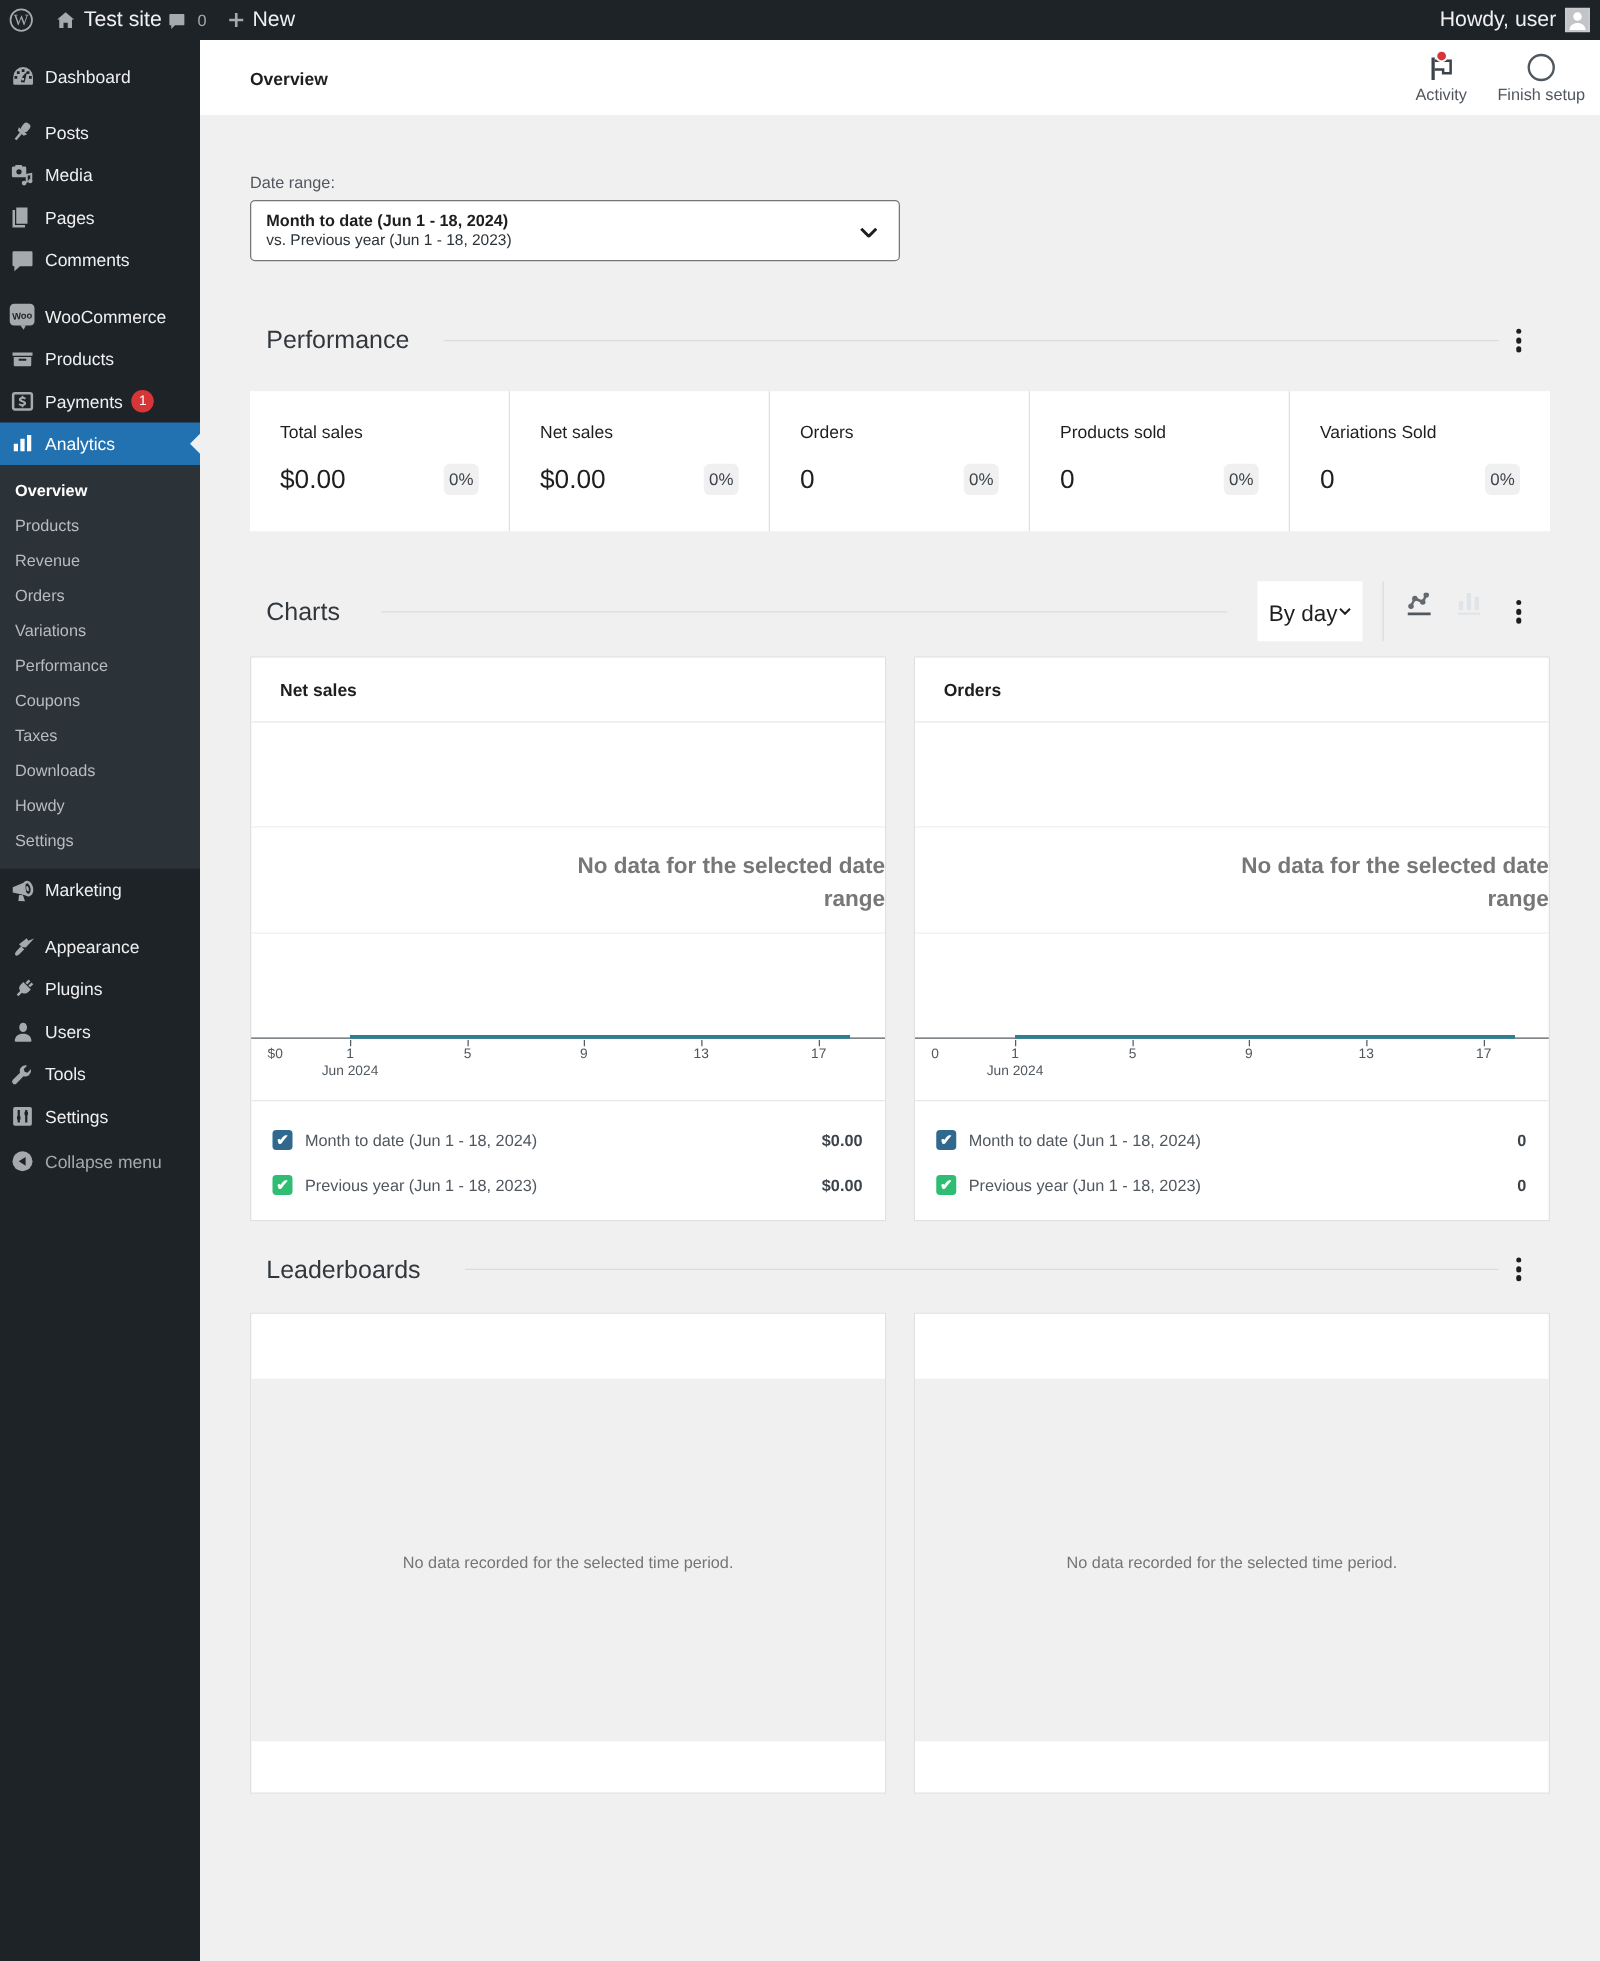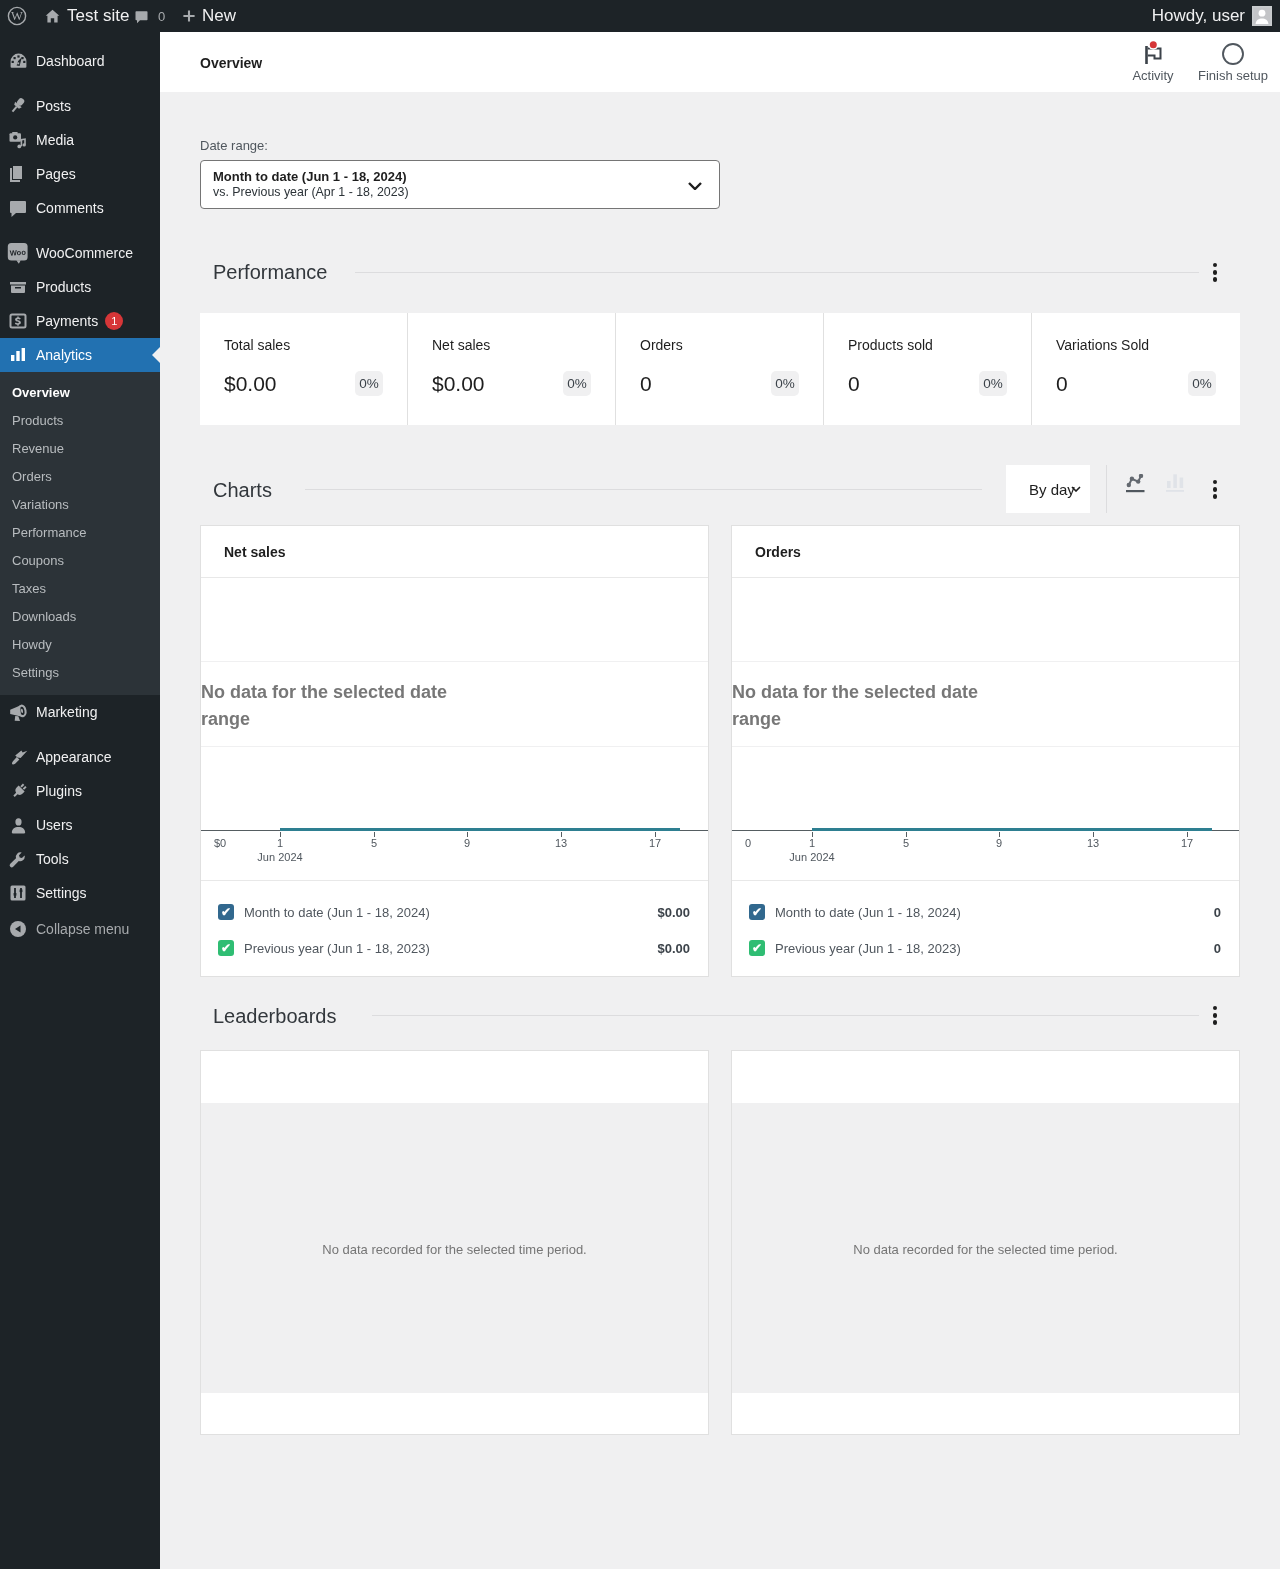--- a/index.html
+++ b/index.html
@@ -43,21 +43,21 @@
 #stats .scard{width:208px;border-right:1px solid #e0e0e0;position:relative;padding:24px}
 #stats .scard:last-child{border-right:none}
 #stats .t{font-size:14px;color:#1e1e1e;position:absolute;left:24px;top:24px}
 #stats .v{font-size:21px;font-weight:500;color:#1e1e1e;position:absolute;left:24px;top:59px}
 #stats .pct{position:absolute;right:24px;top:58px;width:28px;height:25px;background:#f0f0f1;border-radius:5px;font-size:13.5px;color:#3c434a;text-align:center;line-height:25px}
 
 .card{position:absolute;background:#fff;border:1px solid #e0e0e0}
 .card .chead{position:absolute;top:0;left:0;right:0;height:52px;border-bottom:1px solid #e8e8e8}
 .card .chead span{position:absolute;left:23px;top:18px;font-size:14px;font-weight:bold;color:#1e1e1e}
 .gridline{position:absolute;left:0;right:0;height:1px;background:#f0f0f1}
-.nodata{position:absolute;left:0;right:0;text-align:left;font-size:18px;font-weight:bold;color:#777;line-height:27px}
+.nodata{position:absolute;left:0;right:0;text-align:right;font-size:18px;font-weight:bold;color:#777;line-height:27px}
 .axis{position:absolute;left:0;right:0;height:1px;background:#555d61}
 .dataline{position:absolute;height:2.6px;background:#2e7f91}
 .tick{position:absolute;width:1px;height:5px;background:#555d61}
 .xlab{position:absolute;font-size:11px;color:#50575e;transform:translateX(-50%)}
 .ylab{position:absolute;font-size:11px;color:#50575e}
 .legend{position:absolute;left:0;right:0;border-top:1px solid #e8e8e8}
 .lrow{position:absolute;left:17px;right:18px;height:16px}
 .cb{position:absolute;left:0;top:0;width:16px;height:16px;border-radius:3px;color:#fff;font-size:12px;text-align:center;line-height:16px;font-weight:bold}
 .lrow .lab{position:absolute;left:26px;top:1px;font-size:13px;color:#50575e}
 .lrow .val{position:absolute;right:0;top:1px;font-size:13px;font-weight:bold;color:#3c434a}
@@ -263,21 +263,21 @@
       <svg width="26" height="26" viewBox="0 0 26 26" style="margin:0 auto">
           <circle cx="13" cy="14" r="10" fill="none" stroke="#50575e" stroke-width="1.9"></circle>
         </svg>
       <div style="margin-top:2px">Finish setup</div>
     </div>
   </div>
 
   <div id="dr-label">Date range:</div>
   <div id="dr-select">
     <div class="l1">Month to date (Jun 1 - 18, 2024)</div>
-    <div class="l2">vs. Previous year (Apr 1 - 18, 2023)</div>
+    <div class="l2">vs. Previous year (Jun 1 - 18, 2023)</div>
     <svg width="14" height="8" viewBox="0 0 14 8" style="position:absolute;right:17px;top:21px">
         <path d="M1 1l6 6 6-6" stroke="#1e1e1e" stroke-width="2.4" fill="none"></path>
       </svg>
   </div>
 
   <div class="sechead" style="top:228px">
     <span class="st" style="left:13px">Performance</span>
     <div class="hr" style="left:155px;right:41px;top:12px"></div>
     <div class="kebab" style="left:1013px;top:3px">
         <i></i>
@@ -310,21 +310,21 @@
         <span class="t">Variations Sold</span>
         <span class="v">0</span>
         <span class="pct">0%</span>
       </div>
   </div>
 
   <div class="sechead" style="top:444px">
     <span class="st" style="top:3px">Charts</span>
     <div class="hr" style="left:105px;width:677px"></div>
     <div style="position:absolute;left:806px;top:-11px;width:84px;height:48px;background:#fff">
-      <span style="position:absolute;left:23px;top:16px;font-size:15px;color:#1e1e1e">By day</span>
+      <span style="position:absolute;left:9px;top:16px;font-size:18px;color:#1e1e1e">By day</span>
       <svg width="10" height="6" viewBox="0 0 10 6" style="position:absolute;right:9px;top:21px">
           <path d="M1 1l4 4 4-4" stroke="#1e1e1e" stroke-width="1.6" fill="none"></path>
         </svg>
     </div>
     <div style="position:absolute;left:906px;top:-11px;width:1px;height:48px;background:#dcdcde"></div>
     <div style="position:absolute;left:926px;top:-2px">
         <svg width="20" height="20" viewBox="0 0 20 20">
           <rect x="0" y="16" width="18.5" height="2.2" fill="#50575e"></rect>
           <path d="M2.8 11 L5.9 4.8 L12.2 7.6 L15 1.9" stroke="#646970" stroke-width="2" fill="none"></path>
           <g fill="#646970">

